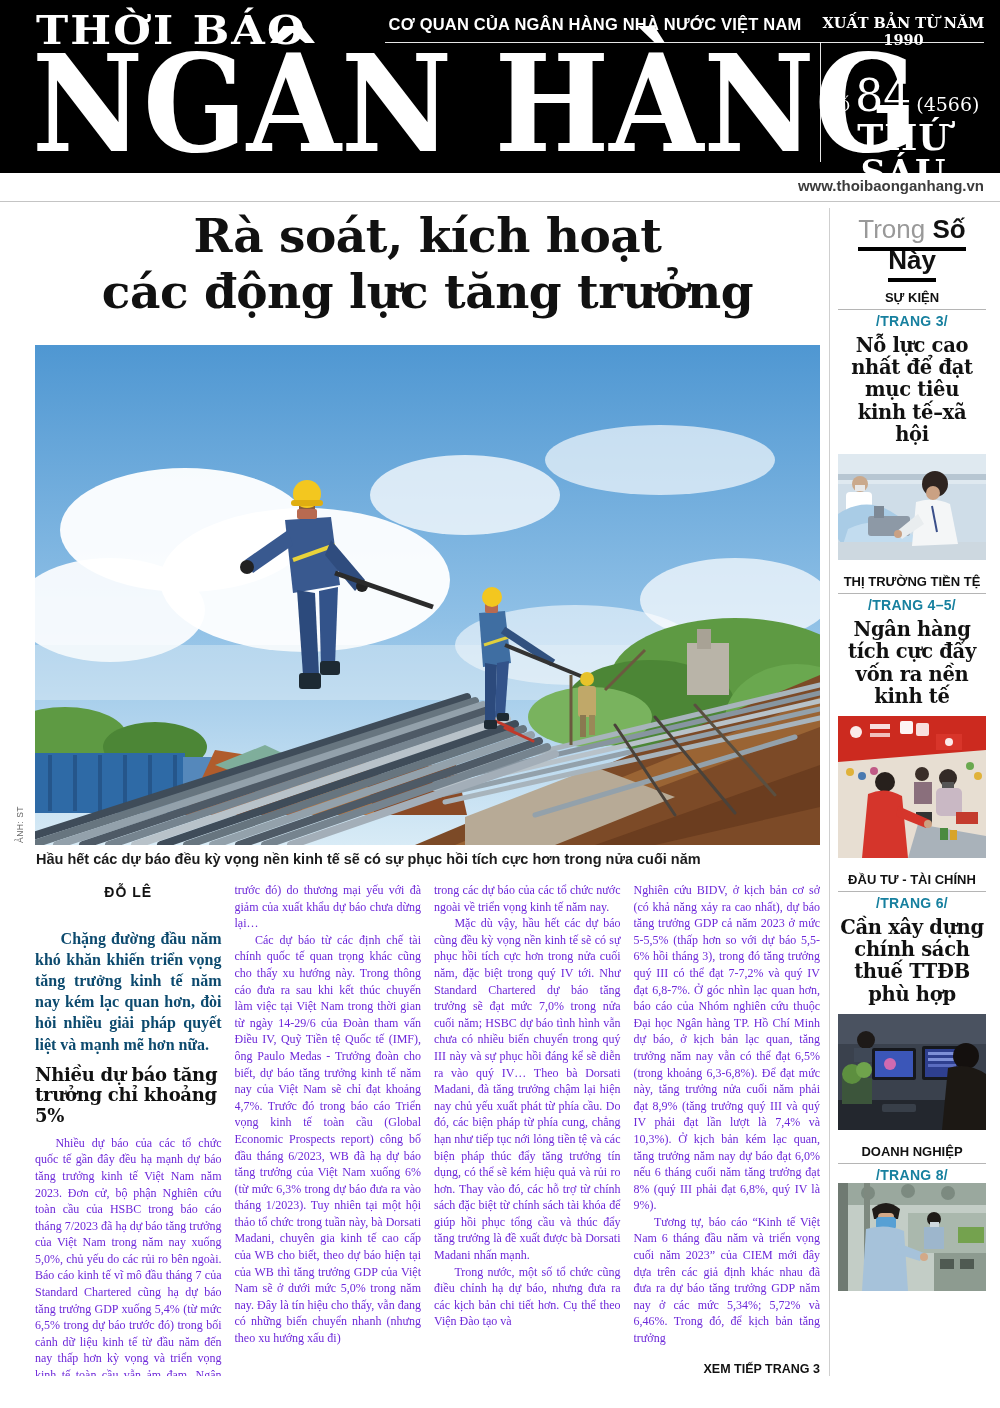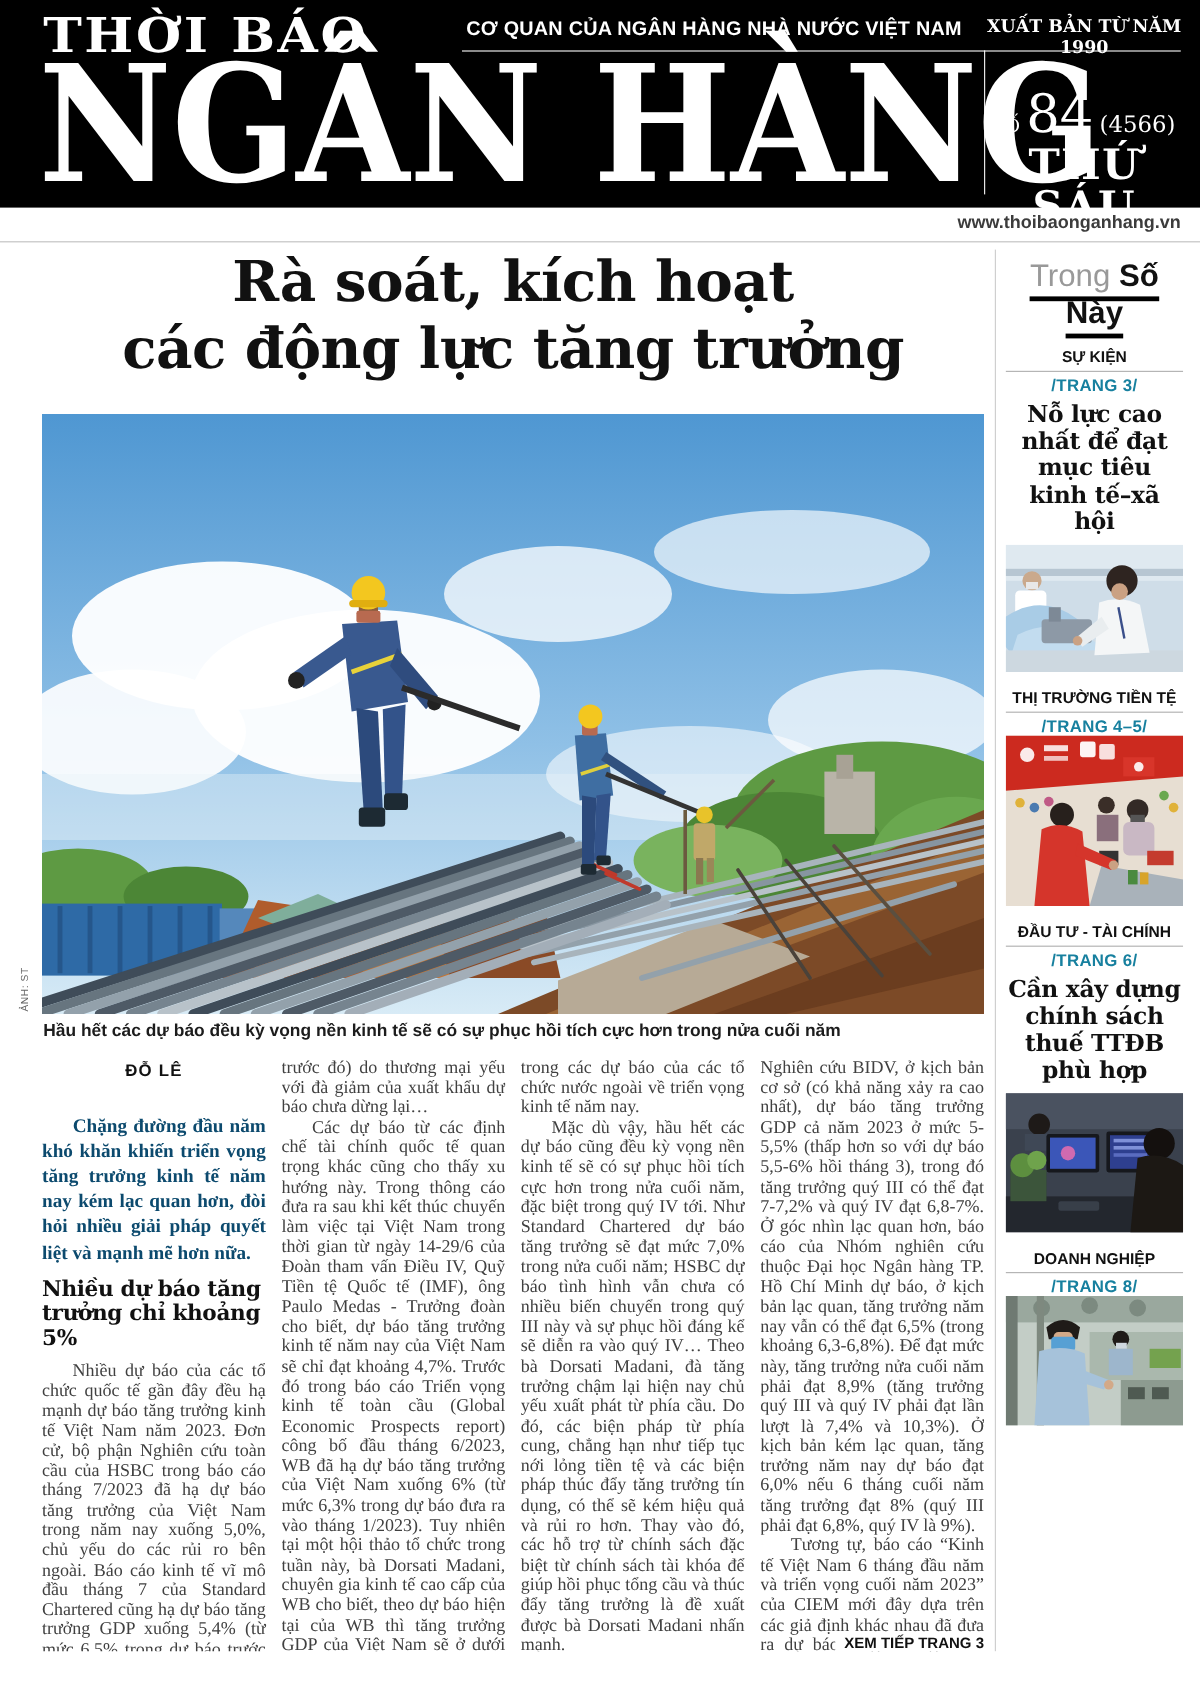--- a/index.html
+++ b/index.html
@@ -38,21 +38,21 @@
   .caption{position:absolute;left:36px;top:851px;width:784px;font-family:"Liberation Sans",sans-serif;
            font-weight:bold;font-size:14.5px;color:#1c1c1c;}
   .cols{position:absolute;left:35px;top:882px;width:785px;height:494px;display:flex;gap:13px;}
   .col{flex:1 1 0;overflow:hidden;position:relative;}
   .byline{font-family:"Liberation Sans",sans-serif;font-weight:bold;font-size:14px;letter-spacing:1px;
           color:#111;margin:2px 0 28px;text-align:center;}
   .intro{font-weight:bold;font-size:16px;line-height:1.32;text-align:justify;text-indent:1.6em;
          margin:0 0 10px;color:#0c4a6e;}
   .subhead{font-family:"DejaVu Serif",serif;font-weight:bold;font-size:18px;line-height:1.15;
            margin:6px 0 8px;color:#111;letter-spacing:-.3px;}
-  p.body{font-size:15px;line-height:16.6px;text-align:justify;margin:0;color:#404040;}
+  p.body{font-size:12px;line-height:16.6px;text-align:justify;margin:0;color:#6d28d9;}
   p.body.ind{text-indent:1.7em;}
   .continued{position:absolute;right:0;bottom:0;background:#fff;font-family:"Liberation Sans",sans-serif;
              font-weight:bold;font-size:12.5px;padding:2px 0 0 8px;color:#111;}
 
   
   .vrule{position:absolute;left:829px;top:208px;width:1px;height:1168px;background:#cfcfcf;}
   .sidebar{position:absolute;left:838px;top:214px;width:148px;height:1164px;overflow:hidden;text-align:center;}
   .sb-title{font-family:"Liberation Sans",sans-serif;font-size:26px;margin-bottom:14px;}
   .sb-title .wrap{border-bottom:4px solid #000000;padding-bottom:3px;}
   .sb-t1{color:#999;}
@@ -276,20 +276,21 @@
         <path d="M94 52 L99 78" stroke="#3a4f8a" stroke-width="2" fill="none"></path>
         <circle cx="97" cy="30" r="13" fill="#2e2420"></circle>
         <circle cx="95" cy="39" r="7" fill="#caa183"></circle>
       </svg>
     </div>
 
     <div class="sb-sec">
       <div class="sb-label">THỊ TRƯỜNG TIỀN TỆ</div>
       <div class="sb-rule"></div>
       <div class="sb-page">/TRANG 4–5/</div>
+      <div class="sb-head">Ngân hàng tích cực đẩy vốn ra nền kinh tế</div>
       <svg class="sb-photo" viewBox="0 0 148 142" preserveAspectRatio="none">
         <rect width="148" height="142" fill="#e7ded2"></rect>
         <polygon points="0,0 148,0 148,34 0,46" fill="#cc2a1f"></polygon>
         <circle cx="18" cy="16" r="6" fill="#ffffff" opacity=".9"></circle>
         <rect x="32" y="8" width="20" height="5" fill="#ffffff" opacity=".85"></rect>
         <rect x="32" y="17" width="20" height="4" fill="#ffffff" opacity=".7"></rect>
         <rect x="62" y="5" width="13" height="13" rx="2" fill="#ffffff" opacity=".95"></rect>
         <rect x="78" y="7" width="13" height="13" rx="2" fill="#ffffff" opacity=".85"></rect>
         <rect x="98" y="18" width="26" height="16" fill="#d8352a"></rect>
         <circle cx="111" cy="26" r="4" fill="#ffffff" opacity=".9"></circle>

